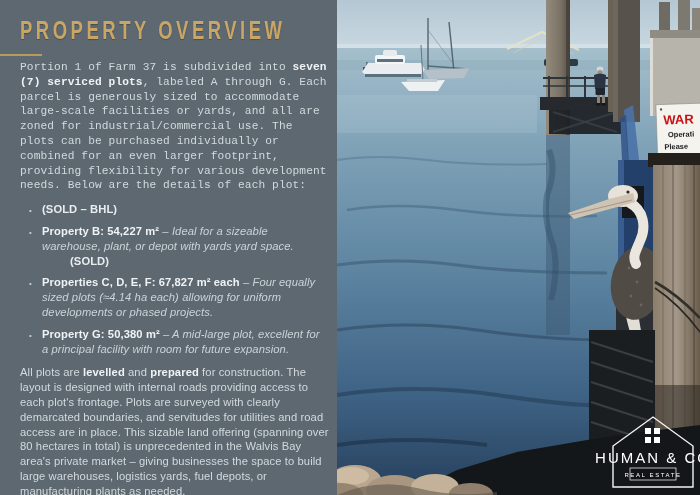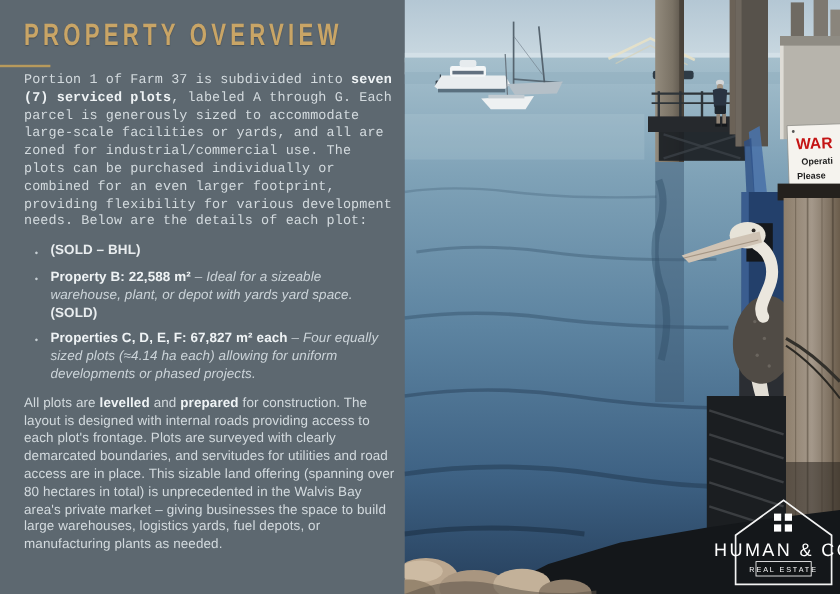--- a/index.html
+++ b/index.html
@@ -12,37 +12,38 @@
   .rule{position:absolute;left:0;top:54px;width:42px;height:2px;background:#b89a5c;}
   .txt{font-size:11.2px;line-height:14.8px;letter-spacing:.1px;}
   .intro{margin:4px 0 9px 0;font-family:Liberation Mono, monospace;}
   .outro{margin:9px 0 0 0;}
   ul.plots{list-style:none;margin:0;padding:0 0 0 22px;}
   ul.plots li{position:relative;margin:0 0 7px 0;}
   ul.plots li::before{content:"•";position:absolute;left:-13px;top:2px;font-size:8px;color:#c6ced3;}
   .b{font-weight:bold;color:#eff3f5;}
   .i{font-style:italic;color:#ccd4d9;}
   .bi{font-weight:bold;color:#e9edef;}
-  .blk{display:block;}
+  .blk{display:block;margin-left:28px;}
   .photo{position:relative;width:363px;height:495px;flex:0 0 363px;overflow:hidden;}
   svg{display:block;}
 </style>
 </head>
 <body>
 
 <div class="panel">
   <h1 class="title">PROPERTY OVERVIEW</h1>
   <div class="rule"></div>
 
   <p class="txt intro"><span>Portion 1 of Farm 37 is subdivided into </span><span class="b">seven (7) serviced plots</span><span>, labeled A through G. Each parcel is generously sized to accommodate large-scale facilities or yards, and all are zoned for industrial/commercial use. The plots can be purchased individually or combined for an even larger footprint, providing flexibility for various development needs. Below are the details of each plot:</span></p>
 
   <ul class="plots txt">
     <li><span class="bi">(SOLD – BHL)</span></li>
-    <li><span class="b">Property B: 22,588 m²</span><span class="i"> – Ideal for a sizeable warehouse, plant, or depot with yards yard space.</span><span class="bi blk">(SOLD)</span></li>
+    <li><span class="b">Property B: 54,227 m²</span><span class="i"> – Ideal for a sizeable warehouse, plant, or depot with yards yard space.</span><span class="bi blk">(SOLD)</span></li>
     <li><span class="b">Properties C, D, E, F: 67,827 m² each</span><span class="i"> – Four equally sized plots (≈4.14 ha each) allowing for uniform developments or phased projects.</span></li>
+    <li><span class="b">Property G: 50,380 m²</span><span class="i"> – A mid-large plot, excellent for a principal facility with room for future expansion.</span></li>
   </ul>
 
   <p class="txt outro"><span>All plots are </span><span class="b">levelled</span><span> and </span><span class="b">prepared</span><span> for construction. The layout is designed with internal roads providing access to each plot's frontage. Plots are surveyed with clearly demarcated boundaries, and servitudes for utilities and road access are in place. This sizable land offering (spanning over 80 hectares in total) is unprecedented in the Walvis Bay area's private market – giving businesses the space to build large warehouses, logistics yards, fuel depots, or manufacturing plants as needed.</span></p>
 </div>
 
 <div class="photo">
 <svg width="363" height="495" viewBox="0 0 363 495" xmlns="http://www.w3.org/2000/svg">
   <defs>
     <linearGradient id="skyG" x1="0" y1="0" x2="0" y2="1">
       <stop offset="0" stop-color="#b4c7d4"></stop>

